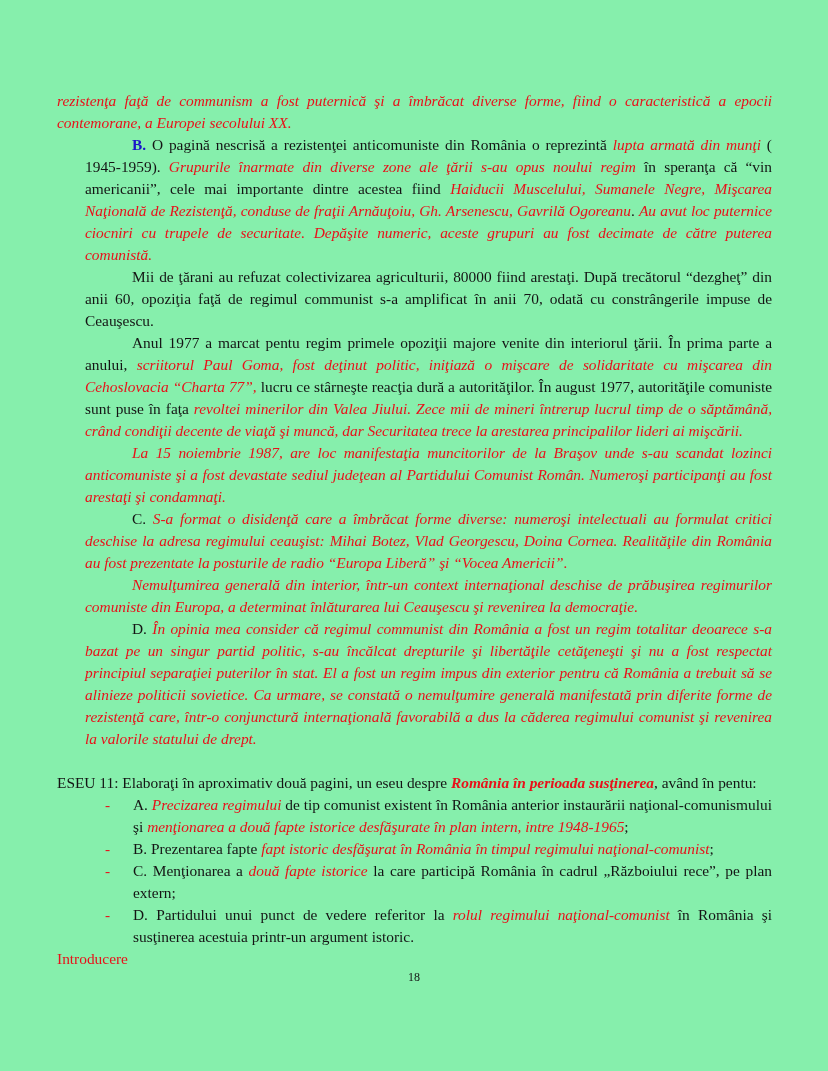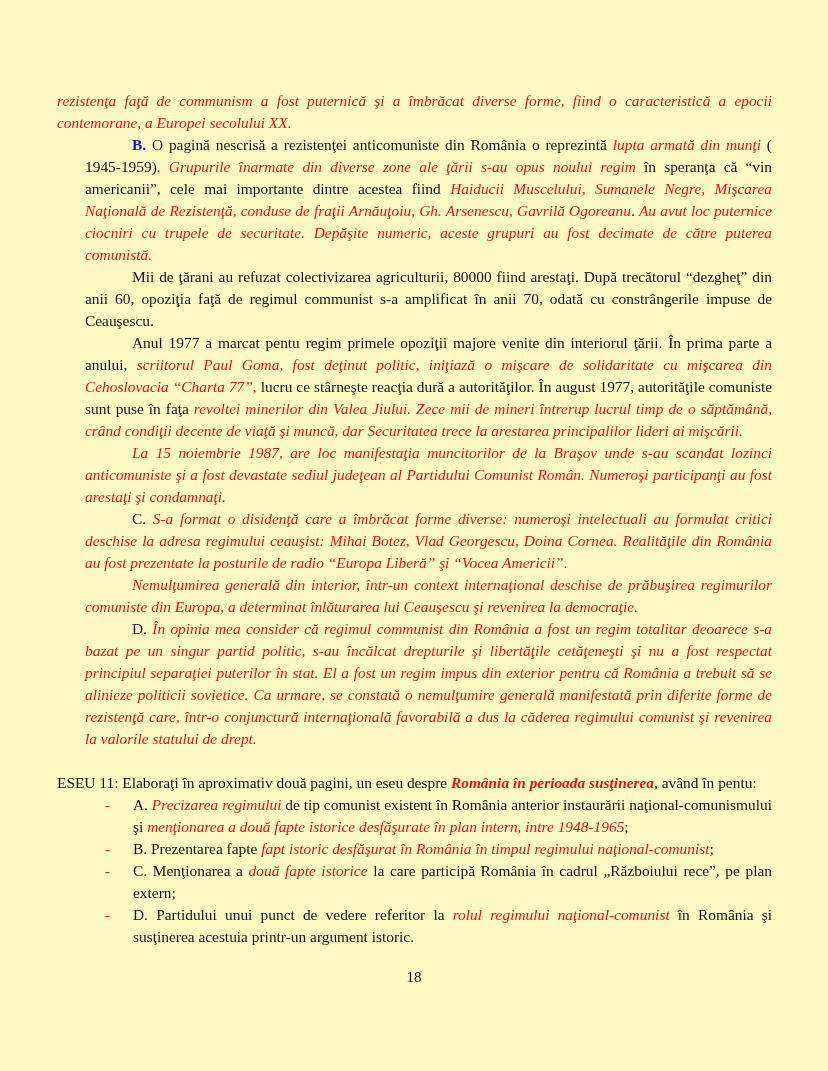--- a/index.html
+++ b/index.html
@@ -6,21 +6,21 @@
     --red:#e8111a;
     --blue:#1a16c9;
     --ink:#141414;
   }
   *{box-sizing:border-box;}
   html,body{margin:0;padding:0;background:#ffffff;}
   .page{
     position:relative;
     width:828px;
     height:1071px;
-    background:#fef9c3;
+    background:#86efac;
     font-family:"Liberation Serif", serif;
     font-size:15.4px;
     line-height:22px;
     color:var(--ink);
     overflow:hidden;
   }
   .content{
     position:absolute;
     left:57px;
     top:90px;
@@ -46,21 +46,21 @@
   .run-red{color:var(--red);font-style:normal;font-weight:normal;}
   .run-red-italic{color:var(--red);font-style:italic;font-weight:normal;}
   .run-red-bold-italic{color:var(--red);font-style:italic;font-weight:bold;}
   .run-blue-bold{color:var(--blue);font-style:normal;font-weight:bold;}
   .page-number{
     position:absolute;
     top:966px;
     left:0;
     width:100%;
     text-align:center;
-    font-size:15px;
+    font-size:12px;
     color:var(--ink);
   }
 </style>
 </head>
 <body>
 
 <div class="page">
   <div class="content" id="doc-content">
       <div class="para"><span class="run-red-italic">rezistenţa faţă de communism a fost puternică şi a îmbrăcat diverse forme, fiind o caracteristică a epocii contemorane, a Europei secolului XX.</span></div>
       <div class="para indent"><span class="run-blue-bold">B.</span><span class="run-black"> O pagină nescrisă a rezistenţei anticomuniste din România o reprezintă </span><span class="run-red-italic">lupta armată din munţi</span><span class="run-black"> ( 1945-1959). </span><span class="run-red-italic">Grupurile înarmate din diverse zone ale ţării s-au opus noului regim</span><span class="run-black"> în speranţa că “vin americanii”, cele mai importante dintre acestea fiind </span><span class="run-red-italic">Haiducii Muscelului, Sumanele Negre, Mişcarea Naţională de Rezistenţă, conduse de fraţii Arnăuţoiu, Gh. Arsenescu, Gavrilă Ogoreanu</span><span class="run-black">. </span><span class="run-red-italic">Au avut loc puternice ciocniri cu trupele de securitate. Depăşite numeric, aceste grupuri au fost decimate de către puterea comunistă.</span></div>
@@ -69,15 +69,16 @@
       <div class="para indent"><span class="run-red-italic">La 15 noiembrie 1987, are loc manifestaţia muncitorilor de la Braşov unde s-au scandat lozinci anticomuniste şi a fost devastate sediul judeţean al Partidului Comunist Român. Numeroşi participanţi au fost arestaţi şi condamnaţi.</span></div>
       <div class="para indent"><span class="run-black">C. </span><span class="run-red-italic">S-a format o disidenţă care a îmbrăcat forme diverse: numeroşi intelectuali au formulat critici deschise la adresa regimului ceauşist: Mihai Botez, Vlad Georgescu, Doina Cornea. Realităţile din România au fost prezentate la posturile de radio “Europa Liberă” şi “Vocea Americii”.</span></div>
       <div class="para indent"><span class="run-red-italic">Nemulţumirea generală din interior, într-un context internaţional deschise de prăbuşirea regimurilor comuniste din Europa, a determinat înlăturarea lui Ceauşescu şi revenirea la democraţie.</span></div>
       <div class="para indent"><span class="run-black">D. </span><span class="run-red-italic">În opinia mea consider că regimul communist din România a fost un regim totalitar deoarece s-a bazat pe un singur partid politic, s-au încălcat drepturile şi libertăţile cetăţeneşti şi nu a fost respectat principiul separaţiei puterilor în stat. El a fost un regim impus din exterior pentru că România a trebuit să se alinieze politicii sovietice. Ca urmare, se constată o nemulţumire generală manifestată prin diferite forme de rezistenţă care, într-o conjunctură internaţională favorabilă a dus la căderea regimului comunist şi revenirea la valorile statului de drept.</span></div>
       <div class="spacer"></div>
       <div class="para"><span class="run-black">ESEU 11: Elaboraţi în aproximativ două pagini, un eseu despre </span><span class="run-red-bold-italic">România în perioada susţinerea</span><span class="run-black">, având în pentu:</span></div>
       <div class="list-item"><span class="marker">-</span><span><span class="run-black">A. </span><span class="run-red-italic">Precizarea regimului</span><span class="run-black"> de tip comunist existent în România anterior instaurării naţional-comunismului şi </span><span class="run-red-italic">menţionarea a două fapte istorice desfăşurate în plan intern, intre 1948-1965</span><span class="run-black">;</span></span></div>
       <div class="list-item"><span class="marker">-</span><span><span class="run-black">B. Prezentarea fapte </span><span class="run-red-italic">fapt istoric desfăşurat în România în timpul regimului naţional-comunist</span><span class="run-black">;</span></span></div>
       <div class="list-item"><span class="marker">-</span><span><span class="run-black">C. Menţionarea a </span><span class="run-red-italic">două fapte istorice</span><span class="run-black"> la care participă România în cadrul „Războiului rece”, pe plan extern;</span></span></div>
       <div class="list-item"><span class="marker">-</span><span><span class="run-black">D. Partidului unui punct de vedere referitor la </span><span class="run-red-italic">rolul regimului naţional-comunist</span><span class="run-black"> în România  şi susţinerea acestuia printr-un argument istoric.</span></span></div>
+      <div class="para"><span class="run-red">Introducere</span></div>
     </div>
   <div class="page-number">18</div>
 </div>
 
 </body></html>

